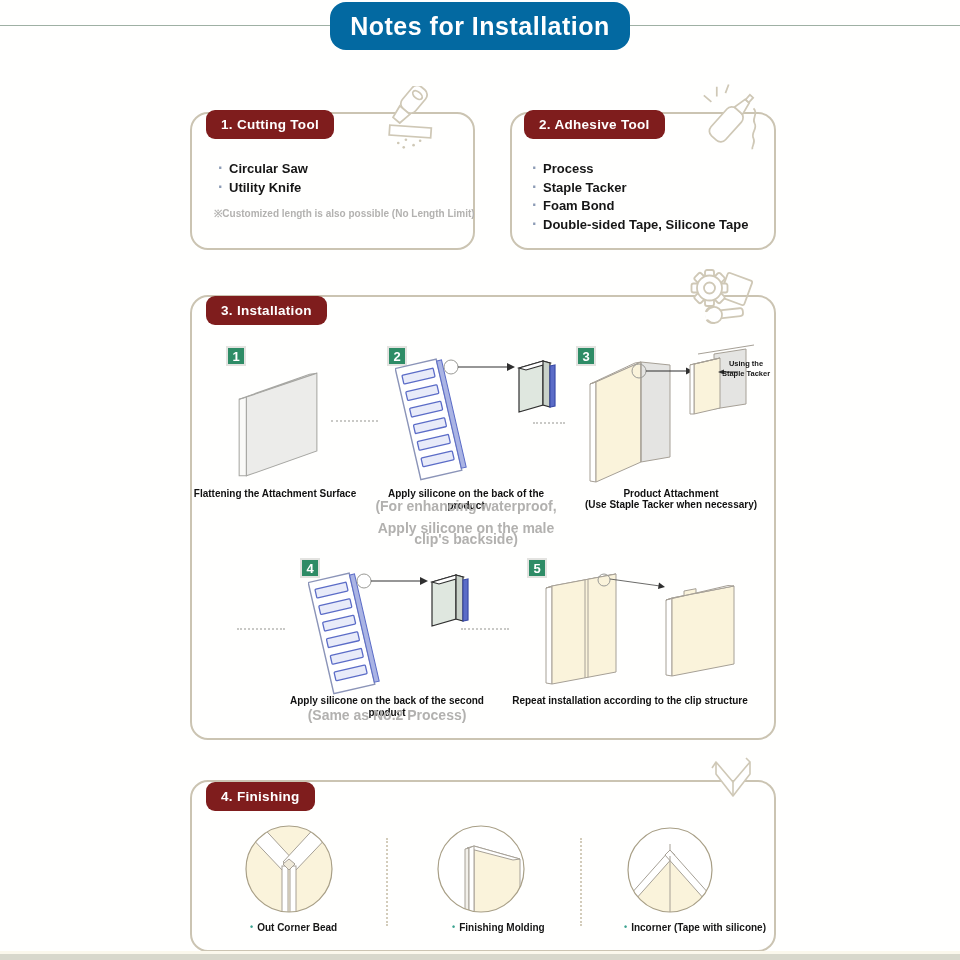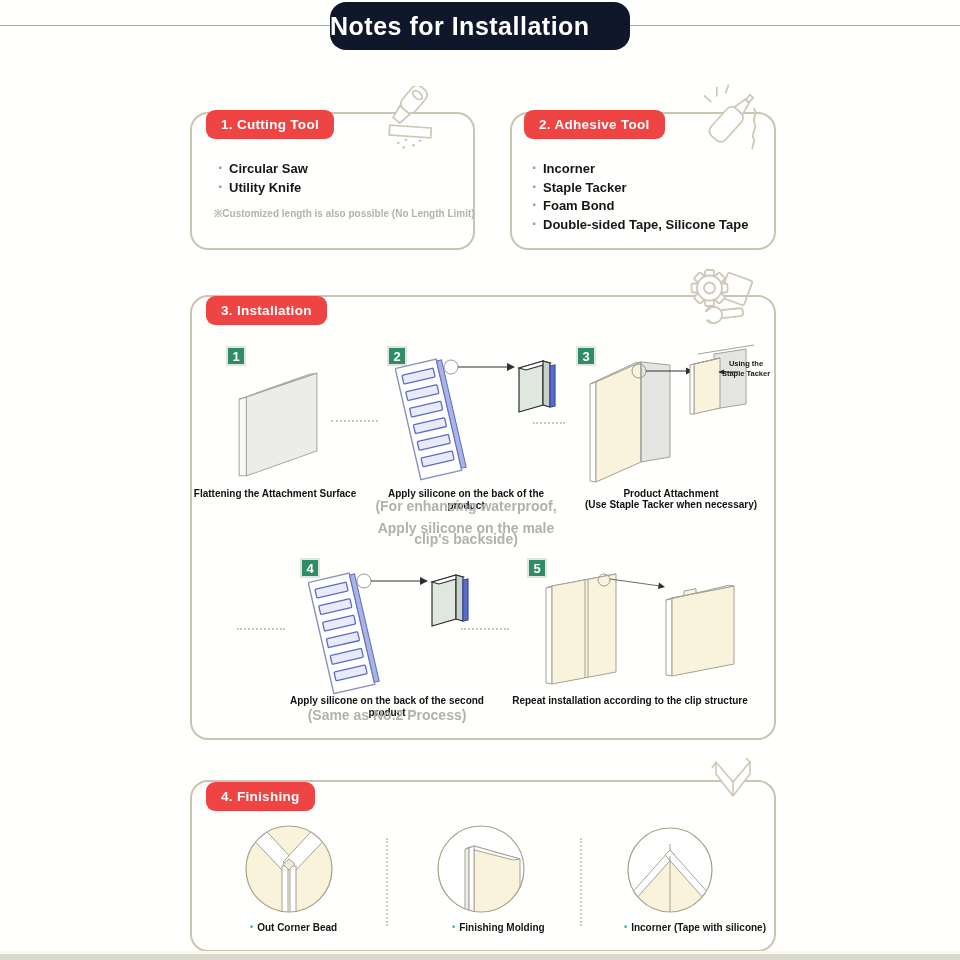--- a/index.html
+++ b/index.html
@@ -1,32 +1,32 @@
 <!DOCTYPE html>
 <html><head>
 <meta charset="utf-8">
 <style>
   * { box-sizing: border-box; margin: 0; padding: 0; }
   html,body { width:960px; height:960px; background:#fffffe; font-family:"Liberation Sans",sans-serif; overflow:hidden; }
   .page { position:relative; width:960px; height:960px; }
 
   
   .hline { position:absolute; left:0; top:25px; width:960px; height:1px; background:#9fb0a4; }
-  .title-box { position:absolute; left:330px; top:2px; width:300px; height:48px; background:#0f172a;
-    border-radius:16px; display:flex; align-items:center; }
+  .title-box { position:absolute; left:330px; top:2px; width:300px; height:48px; background:#0369a1;
+    border-radius:16px; display:flex; align-items:center; justify-content:center; }
   .title-box span { color:#fff; font-size:25px; font-weight:bold; letter-spacing:.5px; }
 
   
   .panel-box { position:absolute; border:2px solid #CBC4B2; border-radius:18px; background:transparent; }
   .box-cutting  { left:190px; top:112px; width:285px; height:138px; }
   .box-adhesive { left:510px; top:112px; width:266px; height:138px; }
   .box-install  { left:190px; top:295px; width:586px; height:445px; }
   .box-finish   { left:190px; top:780px; width:586px; height:172px; }
 
-  .section-label { position:absolute; background:#ef4444; color:#fff; font-weight:bold;
+  .section-label { position:absolute; background:#7f1d1d; color:#fff; font-weight:bold;
     font-size:13.5px; padding:7px 15px; border-radius:9px; letter-spacing:.3px; }
 
   
   .tool-list { position:absolute; list-style:none; }
   .tool-list li { font-size:13px; font-weight:bold; color:#161616; line-height:18.5px; position:relative; padding-left:11px; }
   .tool-list li::before { content:"·"; position:absolute; left:0; top:-1px; color:#8C9BB5; font-size:16px; }
   .note { position:absolute; font-size:10px; font-weight:bold; color:#B3B2B0;margin-top:8px; }
 
   
   .deco-icon { position:absolute; }
@@ -91,21 +91,21 @@
       <g transform="rotate(42 32 36)">
         <rect x="24" y="22" width="18" height="34" rx="6"></rect>
         <polygon points="28,22 38,22 35.5,10 30.5,10"></polygon>
         <rect x="31" y="4" width="4" height="6"></rect>
       </g>
       <path d="M56,24 c5,5 -2,9 1,14 c3,5 -4,9 -1,14 c2,4 -2,7 -1,10" fill="none"></path>
       <path d="M22,4 v9 M10,12 l7,6 M33,2 l-3,8" fill="none"></path>
     </g>
   </svg>
   <ul class="tool-list" style="left:532px; top:160px;">
-    <li>Incorner</li>
+    <li>Process</li>
     <li>Staple Tacker</li>
     <li>Foam Bond</li>
     <li>Double-sided Tape, Silicone Tape</li>
   </ul>
 
   <div class="panel-box box-install"></div>
   <div class="section-label" style="left:206px; top:296px;">3. Installation</div>
   <svg class="deco-icon" style="left:683px; top:264px;" width="74" height="62" viewBox="0 0 74 62">
     <g stroke="#CFC8B6" fill="#ffffff" stroke-width="1.8">
       <rect x="40" y="12" width="26" height="26" rx="2" transform="rotate(20 53 25)" fill="none"></rect>

